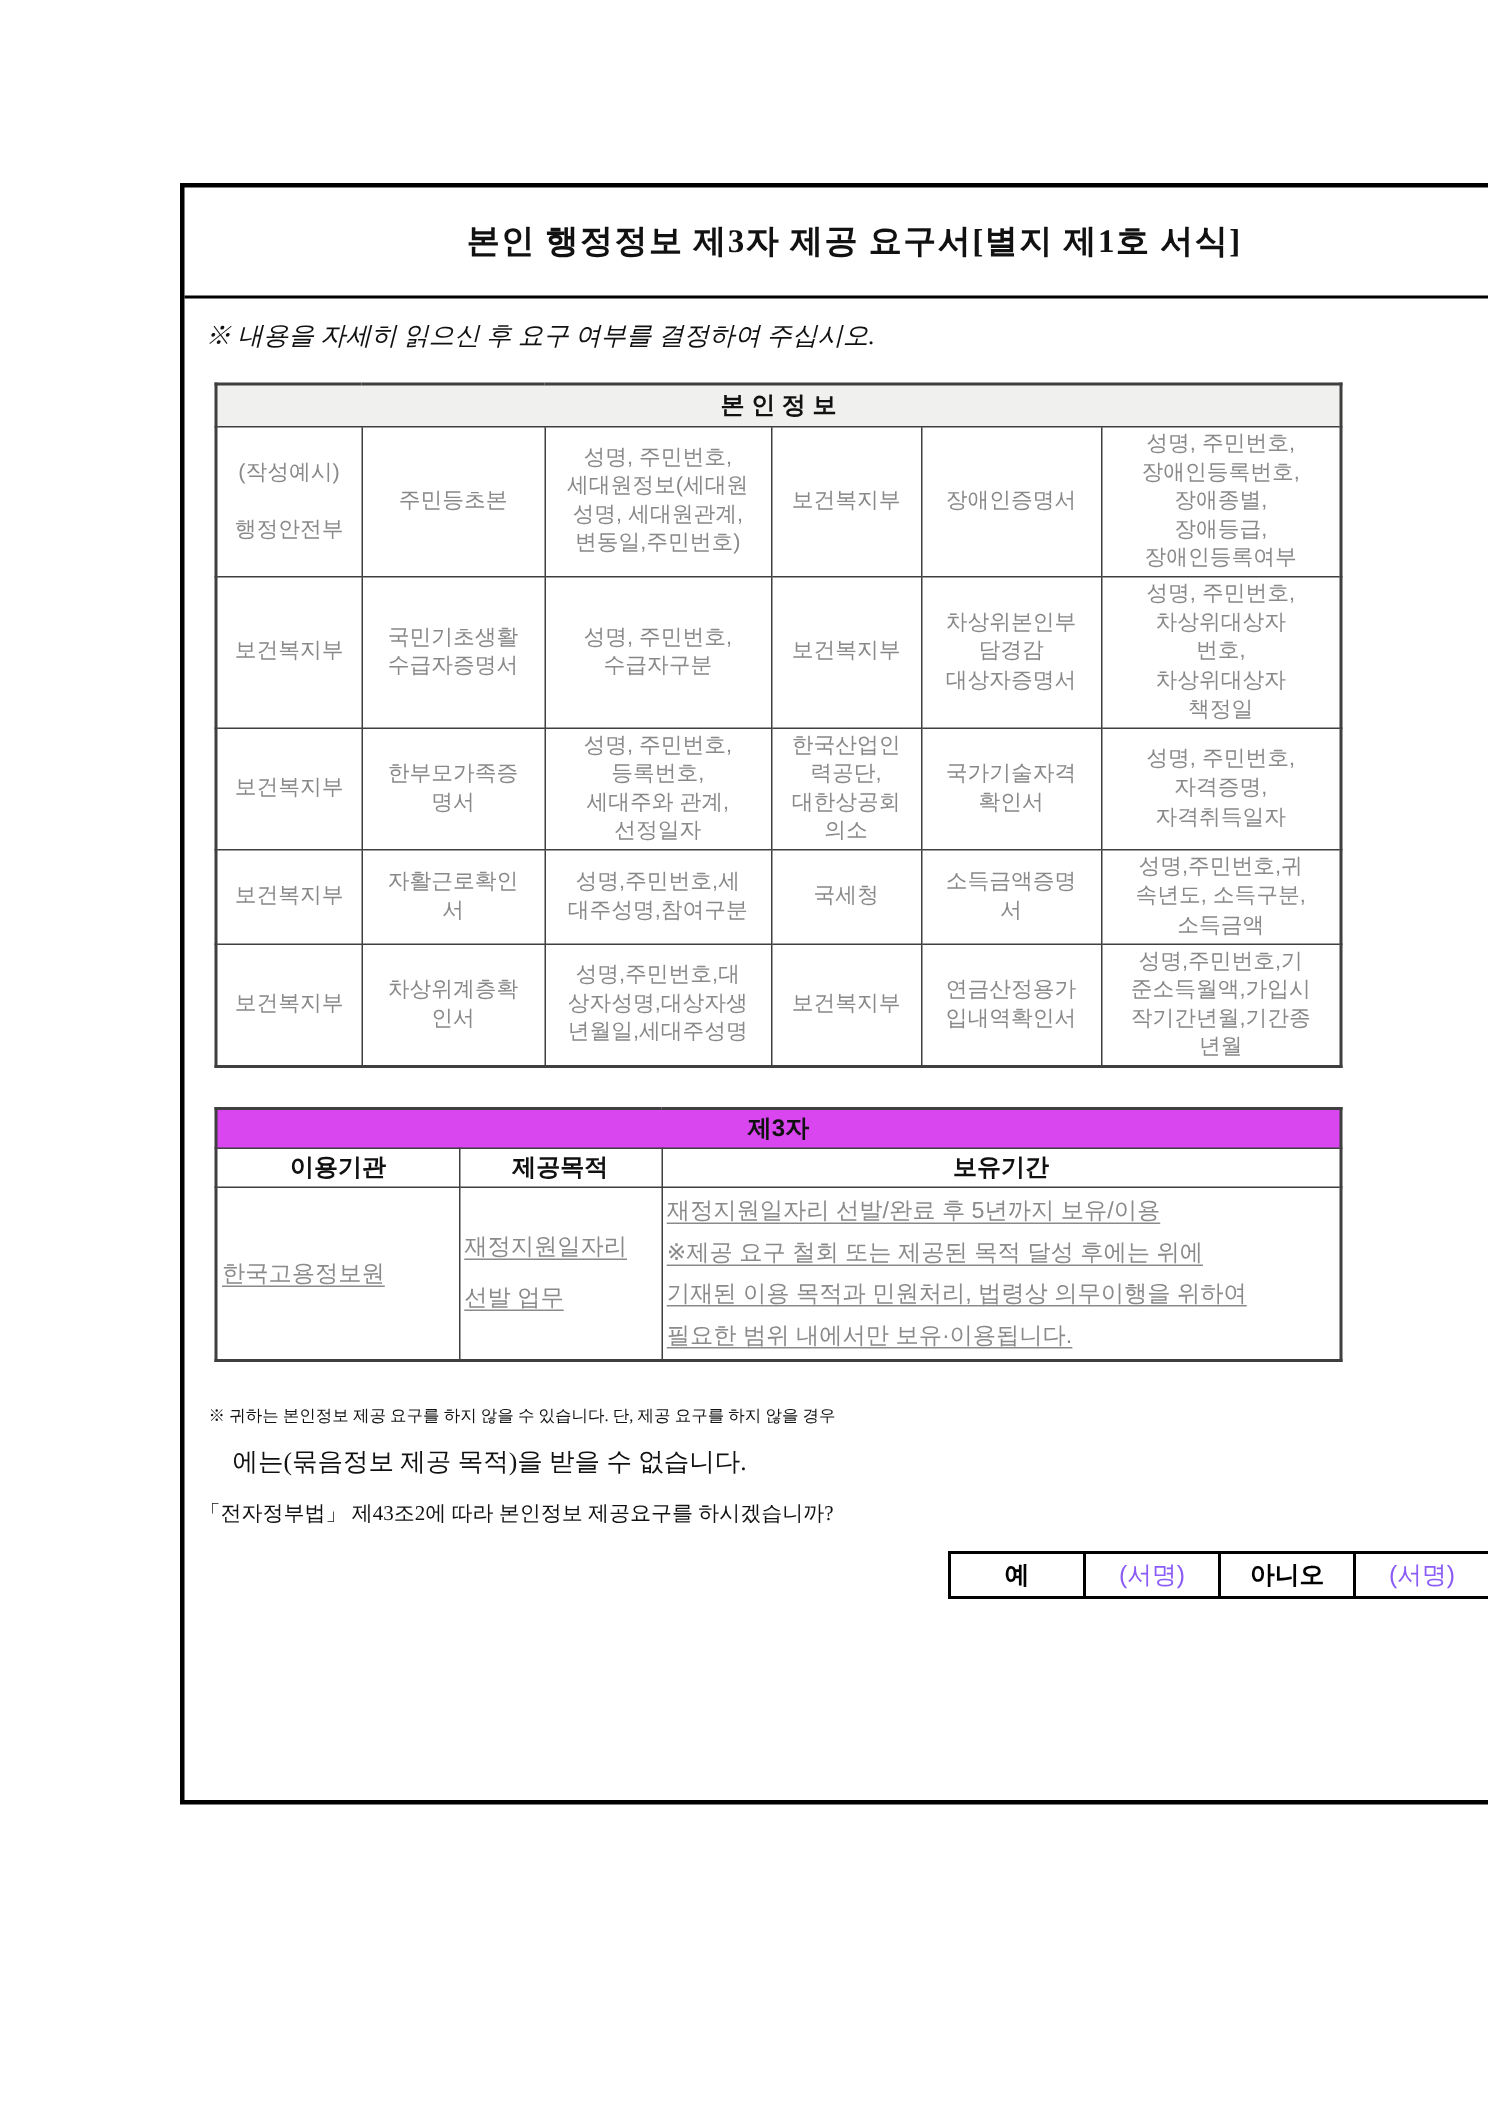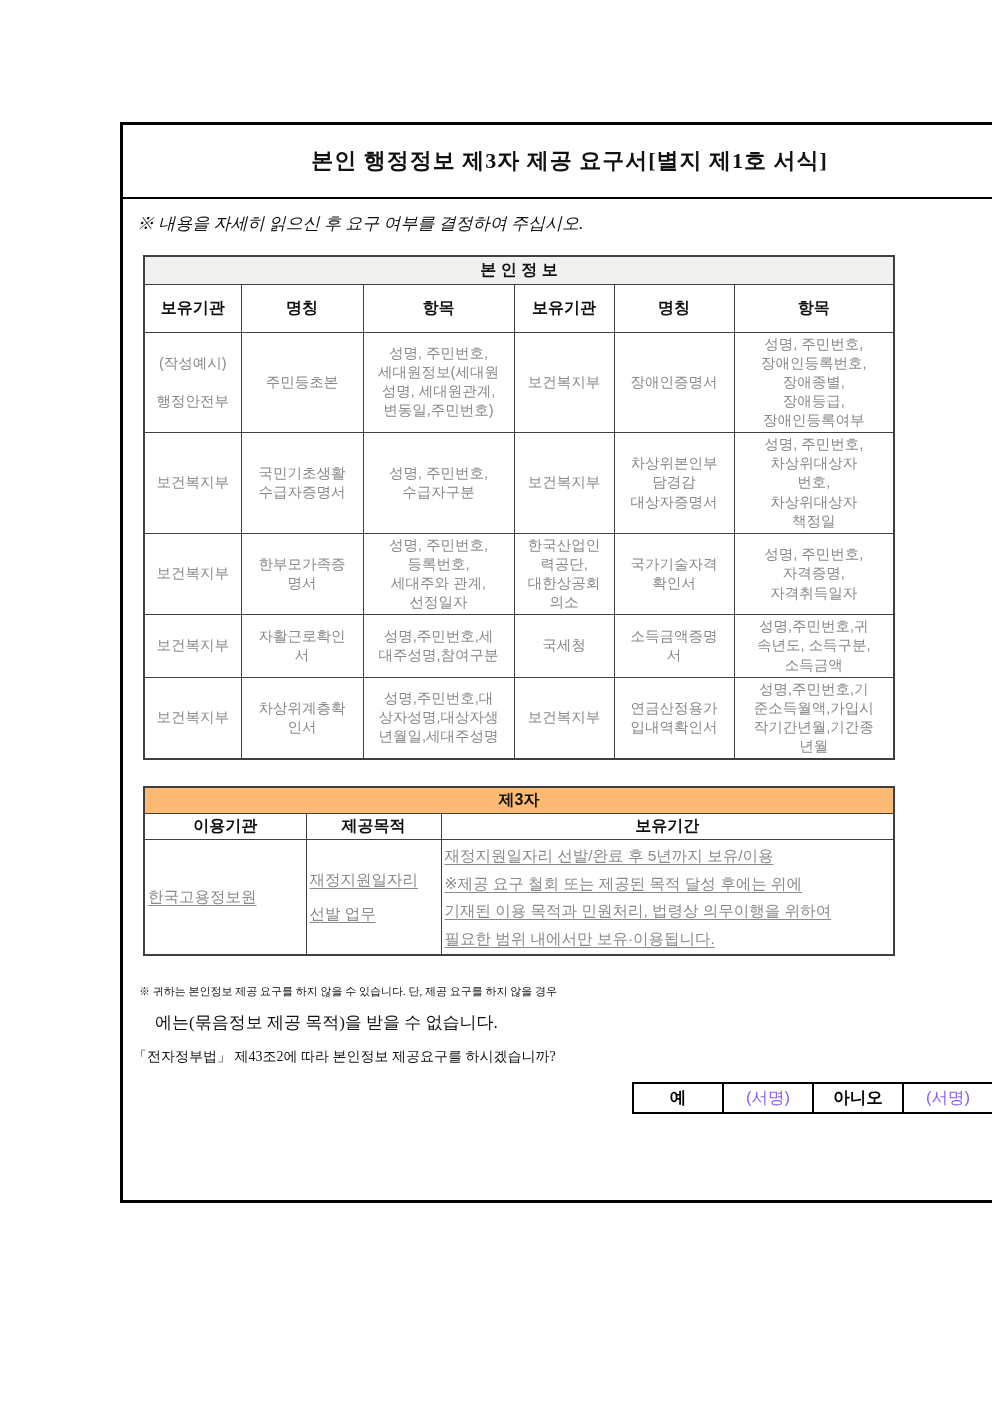--- a/index.html
+++ b/index.html
@@ -53,21 +53,21 @@
     text-align: center; vertical-align: middle;
     white-space: pre-line;
   }
   #person-table .r1 td { height: 94px; }
   #person-table .r2 td { height: 89px; }
   #person-table .r3 td { height: 79px; }
   #person-table .r4 td { height: 62px; }
   #person-table .r5 td { height: 71px; }
 
   #third-table { margin-top: 26px; }
-  #third-table .cap-row td { height: 24px; background: #fdba74; }
+  #third-table .cap-row td { height: 24px; background: #d946ef; }
   #third-table .head-row td { height: 25px; }
   #third-table .data-row td { height: 92px; }
   .u-cell {
     color: #8a8a8a; font-size: 15.5px;
     vertical-align: middle;
     text-decoration: underline;
     text-underline-offset: 3px;
     white-space: pre-line;
   }
   .purpose-cell { line-height: 2.2; }
@@ -109,28 +109,20 @@
           <col style="width:122px">
           <col style="width:151px">
         <col style="width:100px">
           <col style="width:120px">
           <col style="width:160px">
       </colgroup>
       <tbody>
           <tr class="cap-row">
         <td colspan="6">본 인 정 보</td>
       </tr>
-      <tr class="head-row">
-        <td>보유기관</td>
-        <td>명칭</td>
-        <td>항목</td>
-        <td>보유기관</td>
-        <td>명칭</td>
-        <td>항목</td>
-      </tr>
       <tr class="r1">
         <td class="data-cell">(작성예시)
 
 행정안전부</td>
         <td class="data-cell">주민등초본</td>
         <td class="data-cell">성명, 주민번호,
 세대원정보(세대원
 성명, 세대원관계,
 변동일,주민번호)</td>
         <td class="data-cell">보건복지부</td>

